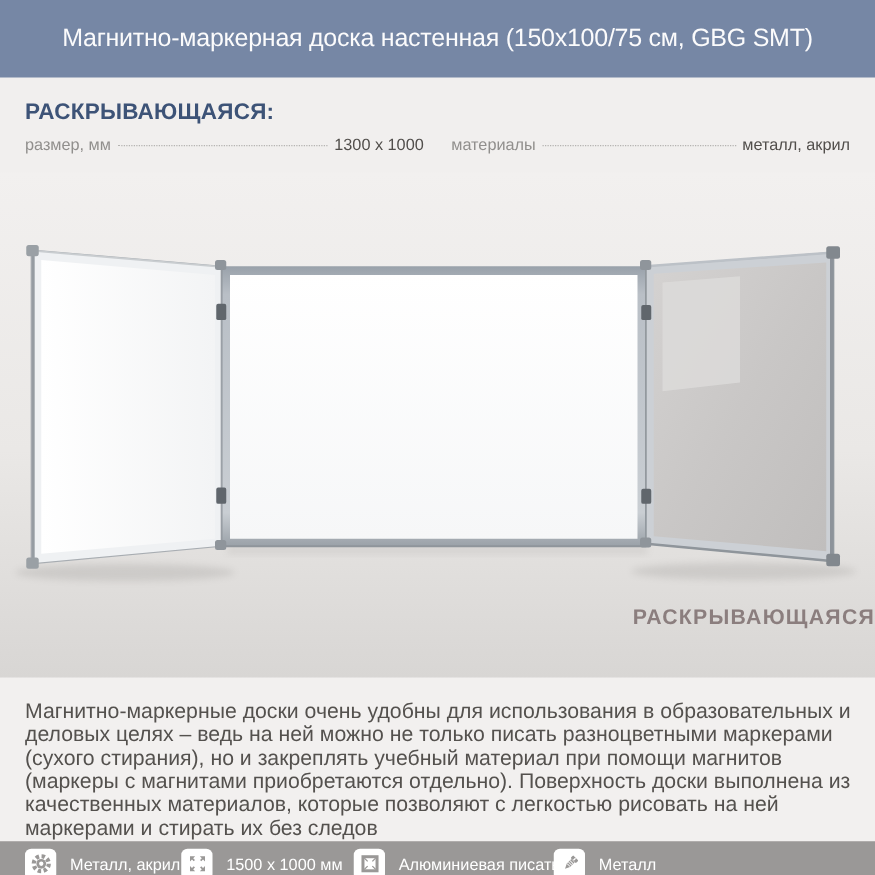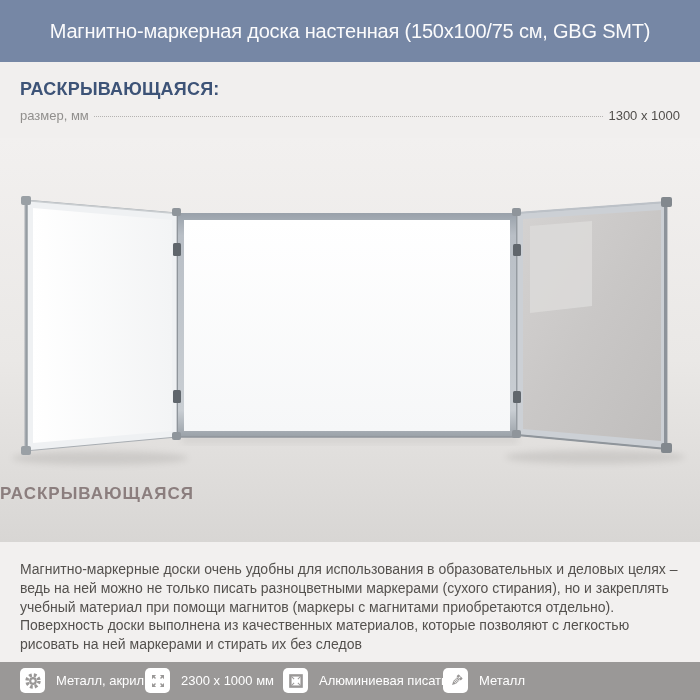--- a/index.html
+++ b/index.html
@@ -36,29 +36,29 @@
   .char-value { color: #514e4b; white-space: nowrap; }
 
   
   .stage {
     position: relative; flex: 0 0 404px;
     background: linear-gradient(180deg, #f2f0ef 0%, #eae8e6 55%, #d8d6d4 100%);
   }
   .board-svg { position: absolute; top: 0; left: 0; display: block; }
   .caption {
     position: absolute; left: 0; right: 0; bottom: 38px;
-    text-align: left; color: #8b7e7e;
+    text-align: right; color: #8b7e7e;
     font-size: 17px; font-weight: 700; letter-spacing: 1px;
   }
 
   
   .desc { flex: 0 0 120px; background: #f2f0ef; padding: 13px 20px 0; }
   .desc p {
     margin: 5px 0 0; color: #54514e;
-    font-size: 14px; line-height: 18.8px; width: 662px;
+    font-size: 17px; line-height: 18.8px; width: 662px;
   }
 
   
   .ftr { flex: 0 0 38px; background: #9a9897; position: relative; }
   .f-item { position: absolute; top: 6px; display: flex; align-items: center; }
   .f-item.f1 { left: 20px; }
   .f-item.f2 { left: 145px; }
   .f-item.f3 { left: 283px; }
   .f-item.f4 { left: 443px; }
   .tile {
@@ -77,20 +77,25 @@
   </div>
 
   <div class="chars">
     <h2 class="sec-heading">РАСКРЫВАЮЩАЯСЯ:</h2>
     <div class="char-rows">
       <div class="char-row">
         <span class="char-label">размер, мм</span>
         <span class="char-dots"></span>
         <span class="char-value">1300 x 1000</span>
       </div>
+      <div class="char-row">
+        <span class="char-label">материалы</span>
+        <span class="char-dots"></span>
+        <span class="char-value">металл, акрил</span>
+      </div>
     </div>
   </div>
 
   <div class="stage">
     <svg class="board-svg" width="700" height="404" viewBox="0 0 700 404">
       <defs>
         <linearGradient id="gFrame" x1="0" y1="0" x2="0" y2="1">
           <stop offset="0" stop-color="#99a1aa"></stop>
           <stop offset="0.1" stop-color="#b9bfc6"></stop>
           <stop offset="0.88" stop-color="#c9ced3"></stop>
@@ -177,21 +182,21 @@
     </div>
     <div class="f-item f2">
       <span class="tile">
         <svg width="18" height="18" viewBox="0 0 24 24" fill="#9a9897">
           <path d="M4,4 L9.5,4 L7.4,6.1 L9.3,8 L8,9.3 L6.1,7.4 L4,9.5 Z"></path>
           <path d="M4,4 L9.5,4 L7.4,6.1 L9.3,8 L8,9.3 L6.1,7.4 L4,9.5 Z" transform="rotate(90 12 12)"></path>
           <path d="M4,4 L9.5,4 L7.4,6.1 L9.3,8 L8,9.3 L6.1,7.4 L4,9.5 Z" transform="rotate(180 12 12)"></path>
           <path d="M4,4 L9.5,4 L7.4,6.1 L9.3,8 L8,9.3 L6.1,7.4 L4,9.5 Z" transform="rotate(270 12 12)"></path>
         </svg>
       </span>
-      <span class="f-label">2300 x 1000 мм</span>
+      <span class="f-label">1500 x 1000 мм</span>
     </div>
     <div class="f-item f3">
       <span class="tile">
         <svg width="18" height="18" viewBox="0 0 24 24">
           <rect x="4.5" y="4.5" width="15" height="15" fill="none" stroke="#9a9897" stroke-width="3.2"></rect>
           <path d="M6 6 L9.5 9.5 M18 6 L14.5 9.5 M6 18 L9.5 14.5 M18 18 L14.5 14.5" stroke="#9a9897" stroke-width="1.4"></path>
         </svg>
       </span>
       <span class="f-label">Алюминиевая писать</span>
     </div>

